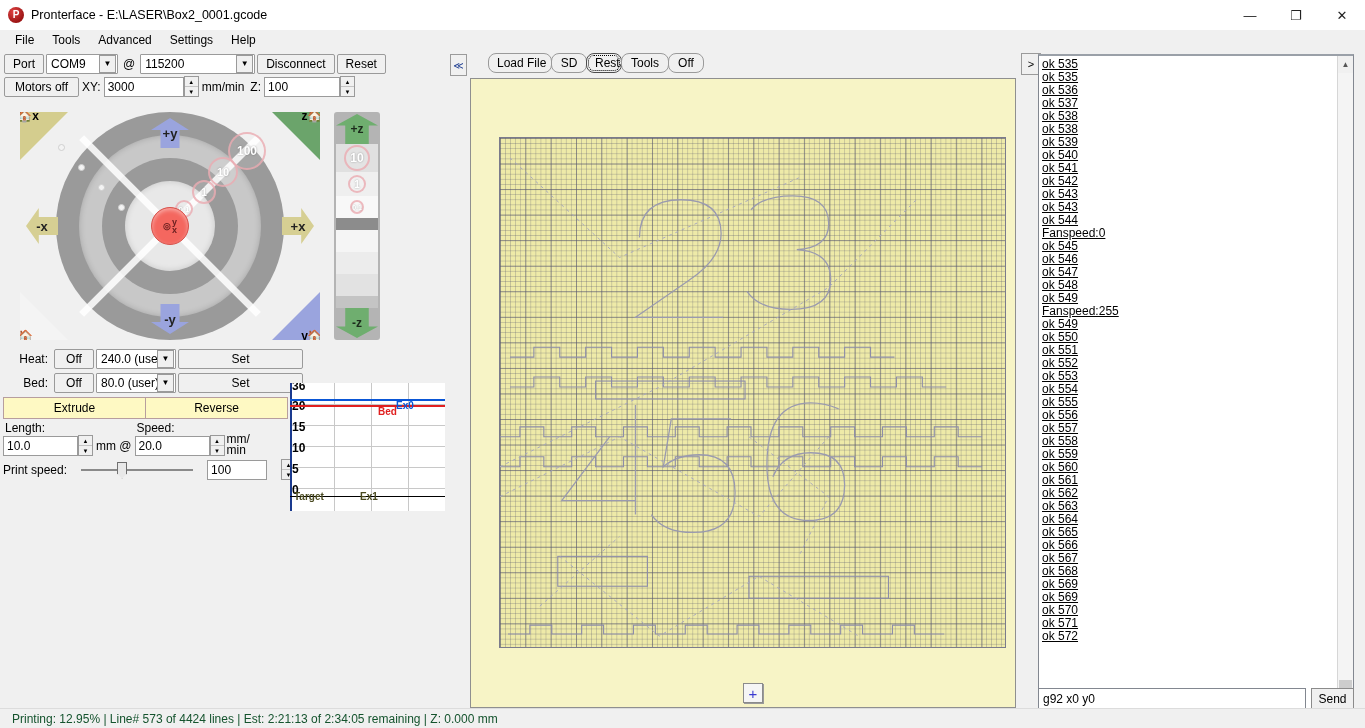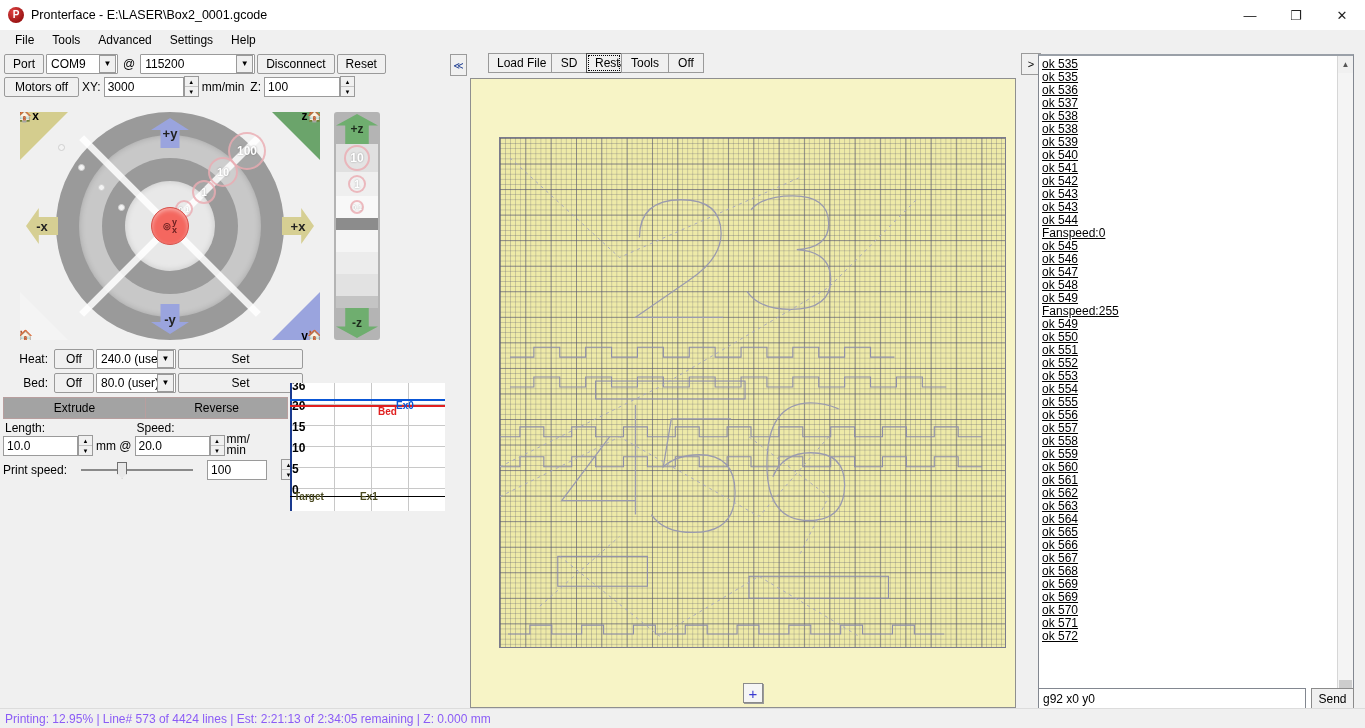--- a/index.html
+++ b/index.html
@@ -191,21 +191,21 @@
   
   .hrow {
     display: flex; align-items: center; height: 23px; margin-top: 1px; padding-left: 0px;
   }
   .hlabel { width: 54px; text-align: right; padding-right: 6px; font-size: 12px; }
   .offbtn { width: 40px; text-align: center; }
   .setbtn { flex: 0 0 125px; text-align: center; }
 
   .extruderow { display: flex; margin: 3px 0 0 3px; width: 285px; }
   .pinkbtn {
-    flex: 1; background: #a3a3a3; border: 1px solid #b79e9e;
+    flex: 1; background: #fef9c3; border: 1px solid #b79e9e;
     text-align: center; padding: 3px 0; font-size: 12px;
   }
 
   .lsrow { display: flex; align-items: flex-start; margin: 2px 0 0 3px; }
   .lsgroup { display: flex; flex-direction: column; }
   .lsgroup .cap { font-size: 12px; padding-left: 2px; }
   .lsinline { display: flex; align-items: center; }
 
   .psrow { display: flex; align-items: center; margin: 3px 0 0 3px; gap: 14px; }
   .slider { position: relative; width: 112px; height: 20px; }
@@ -240,21 +240,21 @@
   .viewwrap { position: relative; width: 570px; background: #f0f0f0; }
   .collapse-left {
     position: absolute; left: 2px; top: 4px; width: 17px; height: 22px;
     background: #f0f0f0; border: 1px solid #9a9a9a;
     display: flex; align-items: center; justify-content: center;
     font-size: 10px; color: #1a3a8f;
   }
   .topbtns {
     position: absolute; left: 40px; top: 3px; display: flex;
   }
-  .topbtns .btn { border-radius: 0; margin-right: -1px; }
+  .topbtns .btn { border-radius: 8px; margin-right: -1px; }
   .topbtns .btn.focused {
     outline: 1px dotted #000; outline-offset: -3px;
     border: 1px solid #4d4d4d;
   }
   .plate {
     position: absolute; left: 22px; top: 28px; width: 546px; height: 630px;
     background: #f7f4c6; border: 1px solid #8f8f8f;
   }
   .gridarea {
     position: absolute; left: 28px; top: 58px; width: 507px; height: 511px;
@@ -319,22 +319,22 @@
   .sendbtn {
     width: 43px; height: 22px; margin-left: 5px;
     background: #f0f0f0; border: 1px solid #8b8b8b;
     display: flex; align-items: center; justify-content: center; font-size: 12px; text-align: right;
   }
 
   
   .statusbar {
     position: absolute; left: 0; bottom: 0; width: 1365px; height: 20px;
     background: #f0f0f0; border-top: 1px solid #dcdcdc;
-    display: flex; align-items: center; padding-left: 5px;
-    font-size: 12px; color: #8b5cf6;
+    display: flex; align-items: center; padding-left: 12px;
+    font-size: 12px; color: #14532d;
   }
 </style>
 </head>
 <body>
 
 <div class="titlebar">
   <div class="app-icon">P</div>
   <div class="title-text">Pronterface - E:\LASER\Box2_0001.gcode</div>
   <div class="winbtns">
     <div class="winbtn">—</div>

